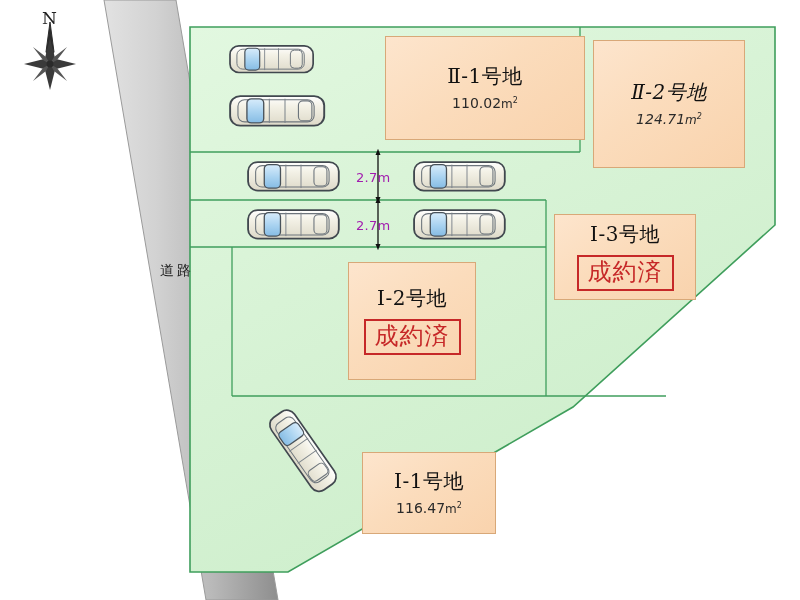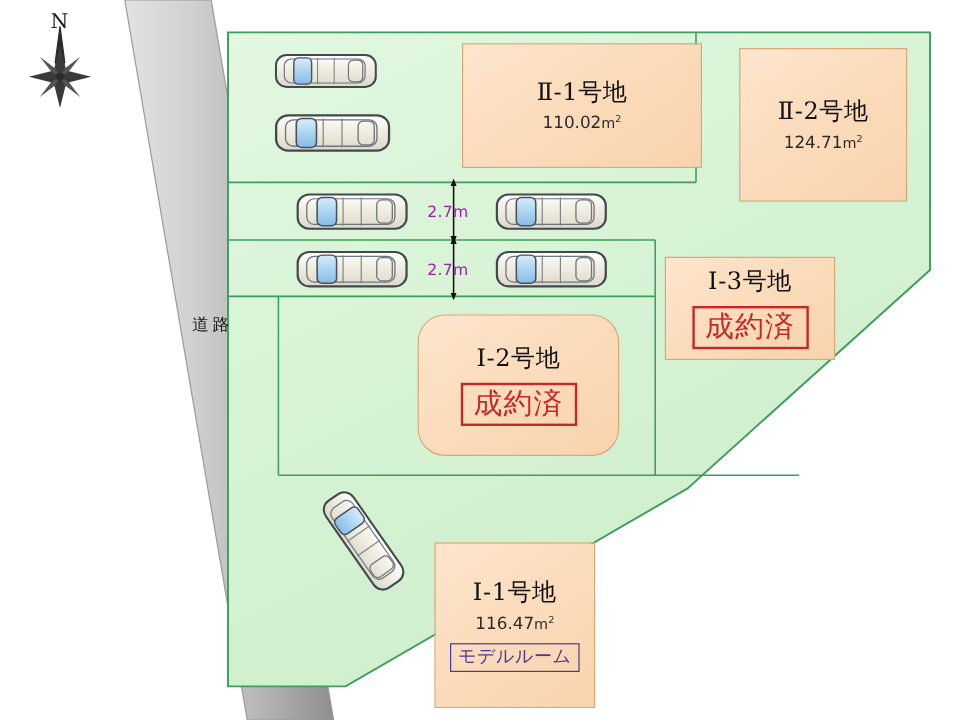--- a/index.html
+++ b/index.html
@@ -254,38 +254,37 @@
   <div class="dim-label" style="left:356px; top:170px;">2.7m</div>
   <div class="dim-label" style="left:356px; top:218px;">2.7m</div>
 
   <div class="plot-box" style="left:358px; top:36px; width:200px; height:104px;margin-left:27px;">
     <div class="plot-name">Ⅱ-1号地</div>
     <div class="plot-area">
       <span>110.02</span><span class="unit">m<sup>2</sup></span>
     </div>
   </div>
 
-  <div class="plot-box" style="left:616px; top:40px; width:140px; height:128px;">
+  <div class="plot-box" style="left:593px; top:40px; width:152px; height:128px;font-style:italic;">
     <div class="plot-name">Ⅱ-2号地</div>
     <div class="plot-area">
       <span>124.71</span><span class="unit">m<sup>2</sup></span>
     </div>
   </div>
 
   <div class="plot-box" style="left:554px; top:214px; width:142px; height:86px;">
     <div class="plot-name">Ⅰ-3号地</div>
     <div class="badge badge-sold">成約済</div>
   </div>
 
-  <div class="plot-box" style="left:348px; top:262px; width:168px; height:118px;border-radius:23px;">
+  <div class="plot-box" style="left:348px; top:262px; width:128px; height:118px;">
     <div class="plot-name">Ⅰ-2号地</div>
     <div class="badge badge-sold">成約済</div>
   </div>
 
-  <div class="plot-box" style="left:362px; top:452px; width:134px; height:138px;">
+  <div class="plot-box" style="left:362px; top:452px; width:134px; height:82px;">
     <div class="plot-name">Ⅰ-1号地</div>
     <div class="plot-area">
       <span>116.47</span><span class="unit">m<sup>2</sup></span>
     </div>
-    <div class="badge badge-model">モデルルーム</div>
   </div>
 
 </div>
 
 </body></html>

